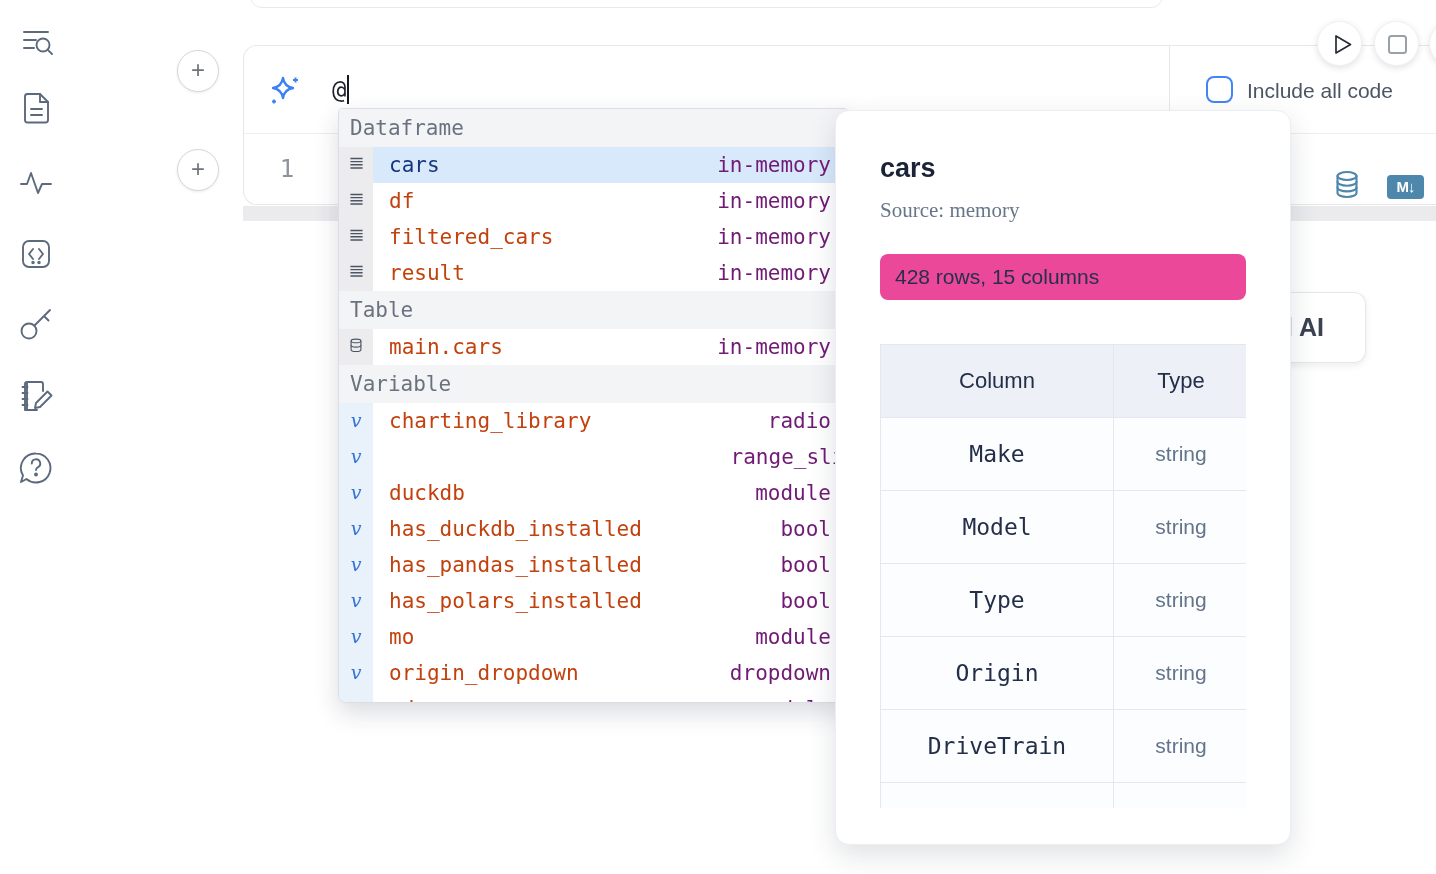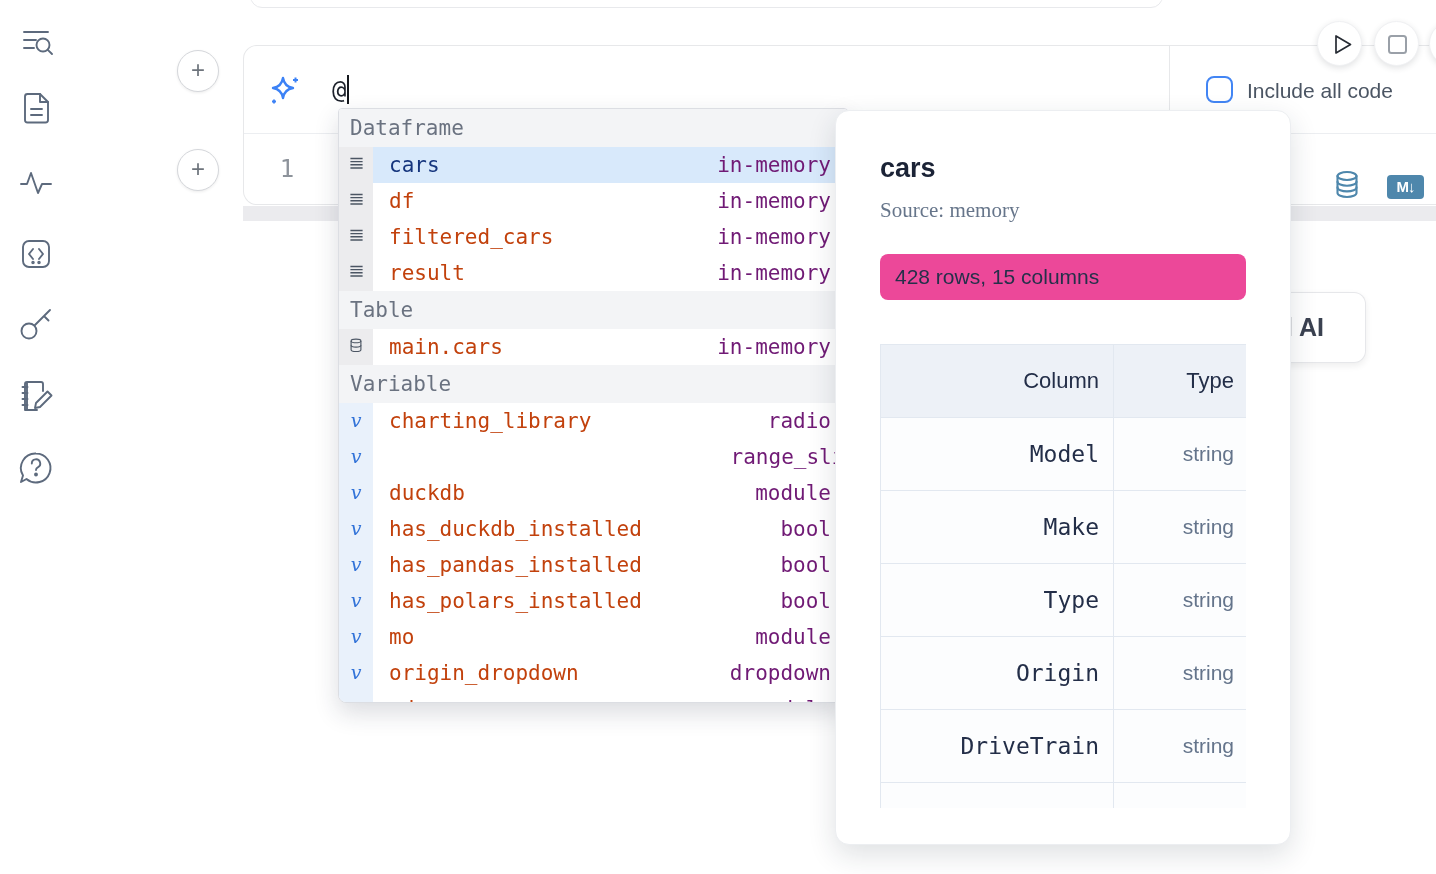--- a/index.html
+++ b/index.html
@@ -75,21 +75,21 @@
   
   .detail-panel { position:absolute; left:835px; top:110px; width:456px; height:735px; background:#fff;
     border:1px solid #eceef1; border-radius:14px; box-shadow:0 10px 28px rgba(30,40,60,.14);
     padding:42px 44px 0 44px; z-index:10; }
   .detail-title { font-size:27px; font-weight:bold; color:#1b2336; }
   .detail-source { margin-top:14px; font-size:21px; color:#66758a;font-family:Liberation Serif, serif; }
   .detail-pill { margin-top:31px; height:46px; line-height:46px; background:#ec4899; border-radius:8px;
     padding-left:15px; font-size:21px; color:#25304a; }
   .detail-table-wrap { margin-top:44px; height:464px; overflow:hidden; }
   table.schema { border-collapse:collapse; width:368px; table-layout:fixed; }
-  table.schema th, table.schema td { border:1px solid #e2e8f0; text-align:right; vertical-align:middle; }
+  table.schema th, table.schema td { border:1px solid #e2e8f0; text-align:center; vertical-align:middle; }
   table.schema th { background:#edf1f7; font-size:22px; font-weight:normal; color:#232e48;
     padding:23px 14px; }
   table.schema td { background:#fcfdfe; padding:23px 14px; }
   td.col-name { font-family:"DejaVu Sans Mono", monospace; font-size:23px; color:#232e48; width:233px; }
   td.col-type { font-size:21px; color:#64748b; width:135px; }
   th.h-col { width:233px; } th.h-type { width:135px; }
 
   
   .ai-box { position:absolute; left:1282px; top:292px; width:84px; height:71px; background:#fff;
     border:1px solid #e6e7ea; border-left:none; border-radius:0 12px 12px 0;
@@ -381,26 +381,26 @@
     <div class="detail-table-wrap">
       <table class="schema">
         <thead>
           <tr>
             <th class="h-col">Column</th>
             <th class="h-type">Type</th>
           </tr>
         </thead>
         <tbody id="detail-tbody">
   <tr>
+    <td class="col-name">Make</td>
+    <td class="col-type">string</td>
+  </tr>
+
+  <tr>
     <td class="col-name">Model</td>
-    <td class="col-type">string</td>
-  </tr>
-
-  <tr>
-    <td class="col-name">Make</td>
     <td class="col-type">string</td>
   </tr>
 
   <tr>
     <td class="col-name">Type</td>
     <td class="col-type">string</td>
   </tr>
 
   <tr>
     <td class="col-name">Origin</td>

